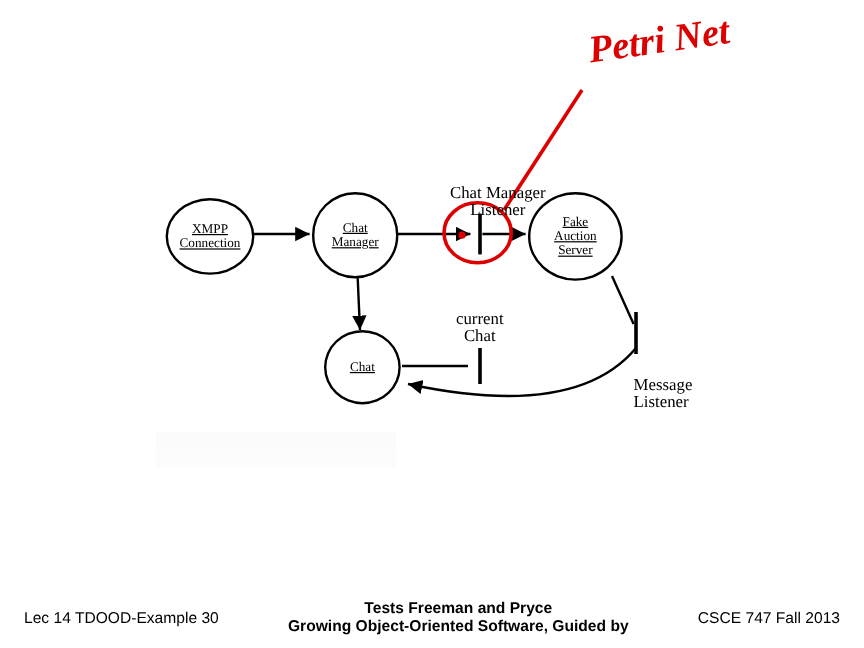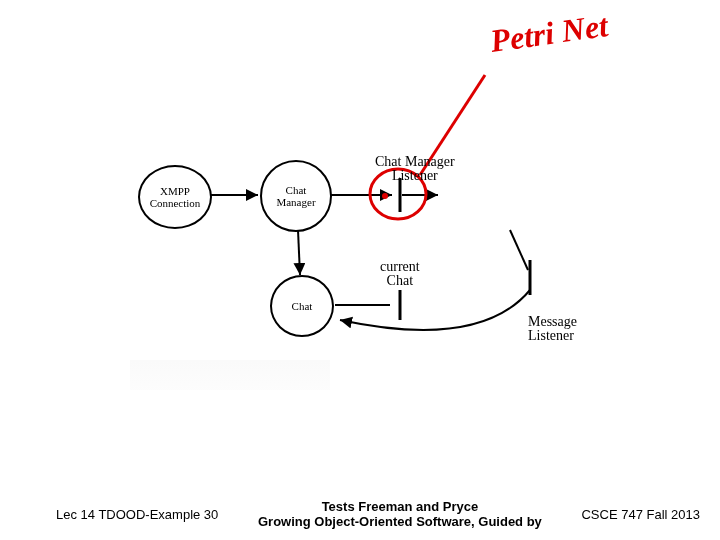--- a/index.html
+++ b/index.html
@@ -20,21 +20,20 @@
     position: absolute;
     bottom: 10px;
     left: 0;
     right: 0;
     display: flex;
     justify-content: space-between;
     align-items: center;
     padding: 0 20px;
     font-size: 13px;
     color: #000;
-    margin-left: 36px;
   }
   .footer-left { text-align: left; }
   .footer-center { text-align: center; font-weight: bold; line-height: 1.2; flex: 1; }
   .footer-right { }
   .diagram {
     position: absolute;
     top: 130px;
     left: 130px;
     width: 480px;
     height: 250px;
@@ -44,20 +43,21 @@
     border: 2px solid #000;
     border-radius: 50%;
     display: flex;
     align-items: center;
     justify-content: center;
     text-align: center;
     font-family: 'Comic Sans MS', cursive;
     font-size: 11px;
     line-height: 1.1;
     background: white;
+    text-decoration: underline;
   }
   .label {
     position: absolute;
     font-family: 'Comic Sans MS', cursive;
     font-size: 14px;
     line-height: 1.0;
     text-align: center;
   }
   .annotation {
     position: absolute;
@@ -123,20 +123,21 @@
       <path d="M400,160 Q 350,220 210,190" stroke="#000" stroke-width="2" fill="none" marker-end="url(#arrow)"></path>
 
       <ellipse cx="268" cy="64" rx="28" ry="25" stroke="#d00" stroke-width="3" fill="none"></ellipse>
       <circle cx="255" cy="66" r="3" fill="#d00"></circle>
 
       <line x1="290" y1="45" x2="355" y2="-55" stroke="#d00" stroke-width="3"></line>
     </svg>
 
     <div class="node" style="left:8px; top:35px; width:70px; height:60px;">XMPP<br>Connection</div>
     <div class="node" style="left:130px; top:30px; width:68px; height:68px;">Chat<br>Manager</div>
+    <div class="node" style="left:310px; top:30px; width:75px; height:70px;">Fake<br>Auction<br>Server</div>
     <div class="node" style="left:140px; top:145px; width:60px; height:58px;">Chat</div>
 
     <div class="label" style="left:245px; top:25px;">Chat Manager<br>Listener</div>
     <div class="label" style="left:250px; top:130px;font-family:Liberation Serif, serif;">current<br>Chat</div>
     <div class="label" style="left:398px; top:137px; text-align:left;margin-top:48px;">Message<br>Listener</div>
 
     <div class="screenshot-artifact"></div>
   </div>
 
   <div class="footer">

